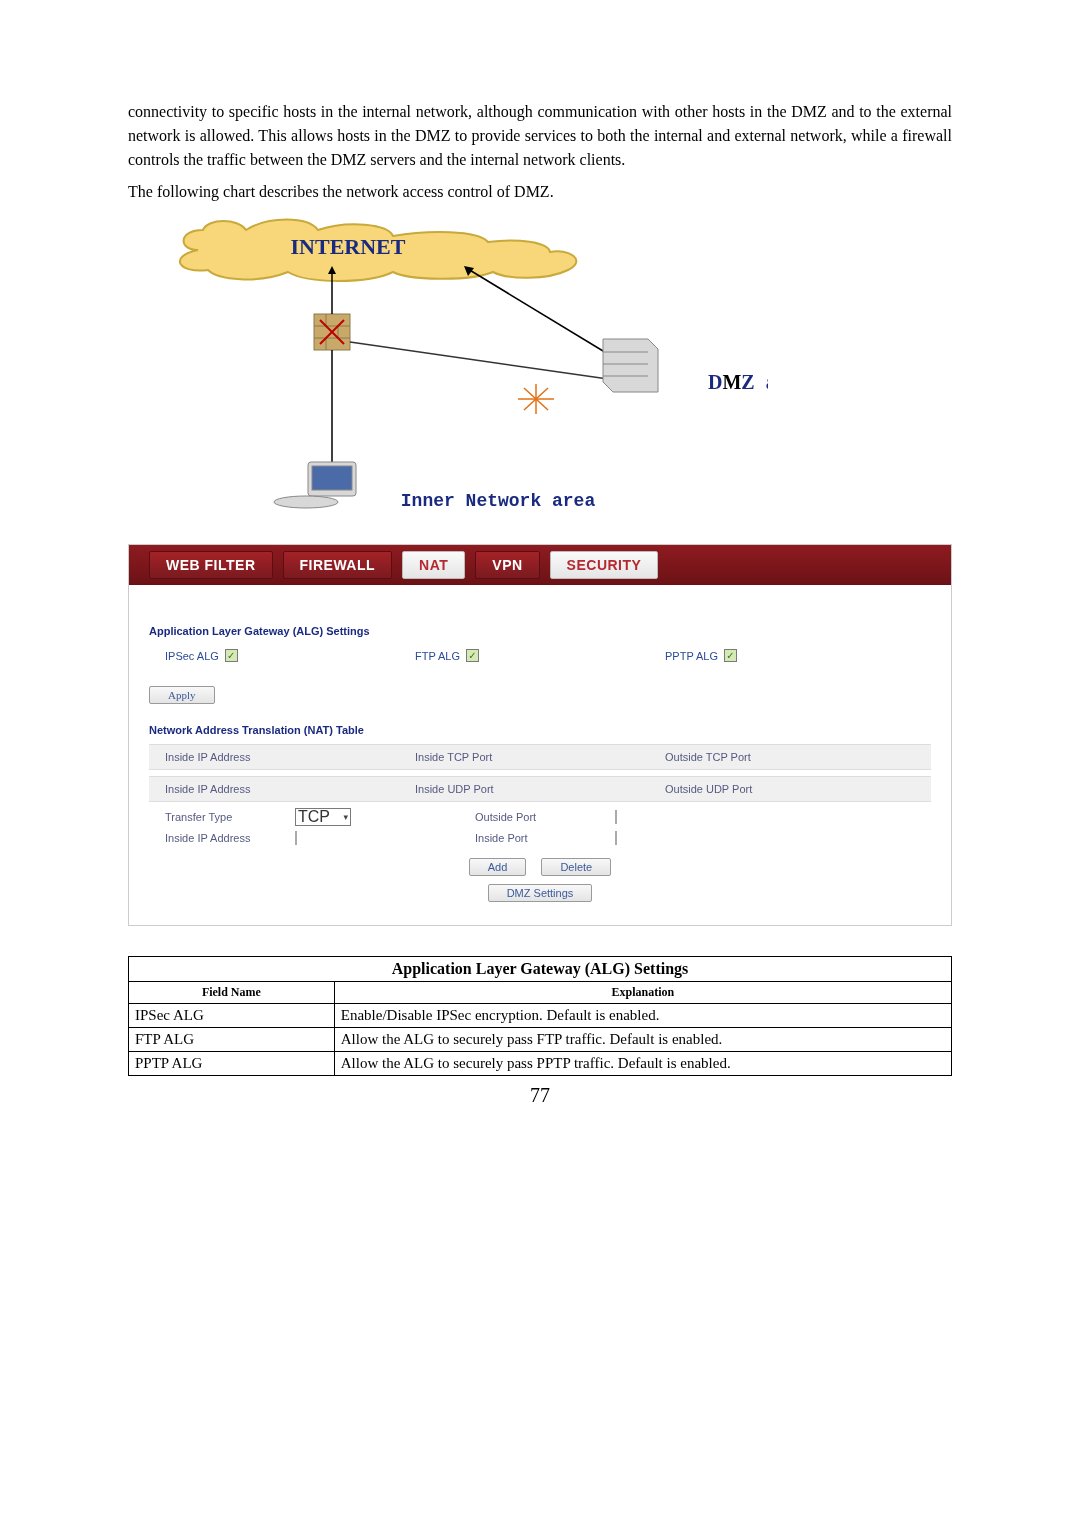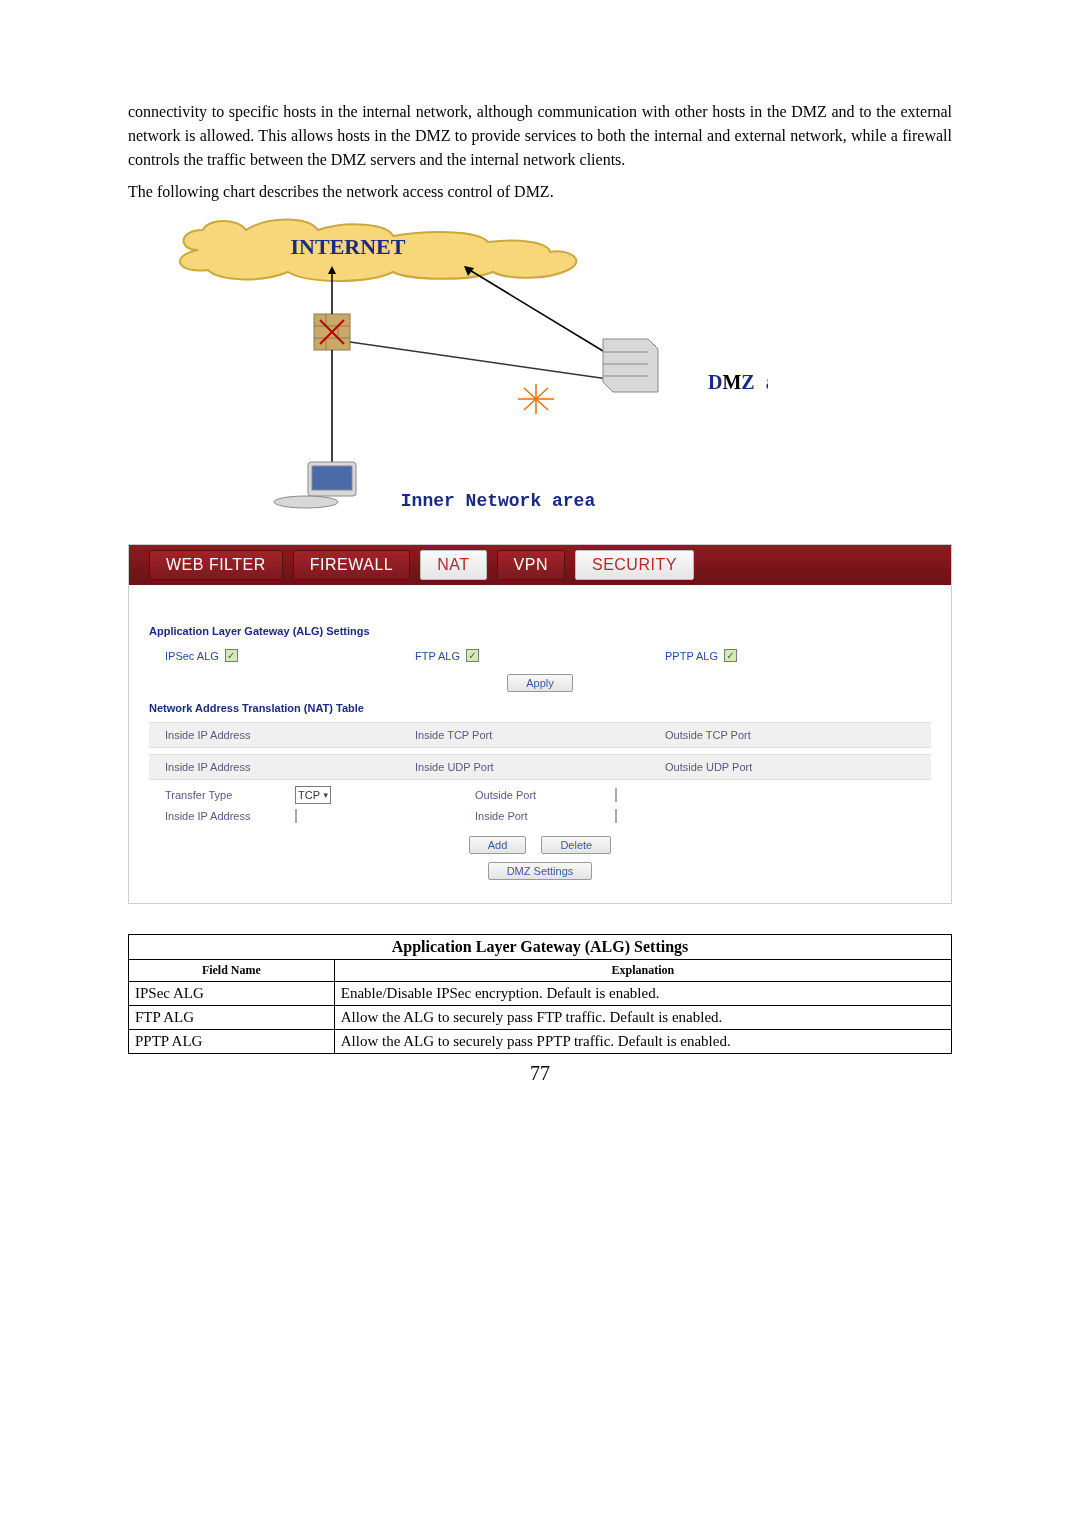--- a/index.html
+++ b/index.html
@@ -36,27 +36,28 @@
   .tab-bar {
     background: linear-gradient(#8e1b20, #6b1216);
     height: 40px;
     display: flex;
     align-items: center;
     padding-left: 20px;
     gap: 10px;
   }
   .tab {
     color: #fff;
-    font-size: 16px;
+    font-size: 14px;
     letter-spacing: 0.5px;
     padding: 5px 16px;
     border: 1px solid #5a0e12;
     border-radius: 2px;
     background: linear-gradient(#a42228, #7a1a1f);
     white-space: nowrap;
+    font-weight: bold;
   }
   .tab.light {
     background: linear-gradient(#fafafa, #e5e5e5);
     color: #b52a30;
     border: 1px solid #bbb;
   }
   .panel-body {
     padding: 30px 20px 15px 20px;
     background: #fff;
   }
@@ -94,22 +95,23 @@
     display: inline-block;
     padding: 2px 18px;
     font-size: 11px;
     color: #3a5a9a;
     background: linear-gradient(#f8f8f8, #e4e4e4);
     border: 1px solid #9a9a9a;
     border-radius: 2px;
     cursor: pointer;
   }
   .center {
-    text-align: center;
-    margin: 8px 0;
+    text-align: left;
+    margin: 20px 0;
+    font-family: Liberation Serif, serif;
   }
   .nat-table-hdr {
     background: #f0f0f0;
     border-top: 1px solid #ddd;
     border-bottom: 1px solid #ddd;
     display: flex;
     padding: 6px 16px;
     color: #555a80;
   }
   .nat-table-hdr > div {
@@ -127,22 +129,22 @@
   .input {
     border: 1px solid #aaa;
     background: #fff;
     height: 18px;
     width: 140px;
   }
   .select {
     border: 1px solid #7a7a7a;
     background: #fff;
     height: 18px;
-    width: 36px;
-    font-size: 11px;
+    width: 56px;
+    font-size: 16px;
     color: #333;
     padding: 0 2px;
     display: inline-flex;
     align-items: center;
     justify-content: space-between;
   }
   .select::after {
     content: "▾";
     font-size: 9px;
     color: #444;

